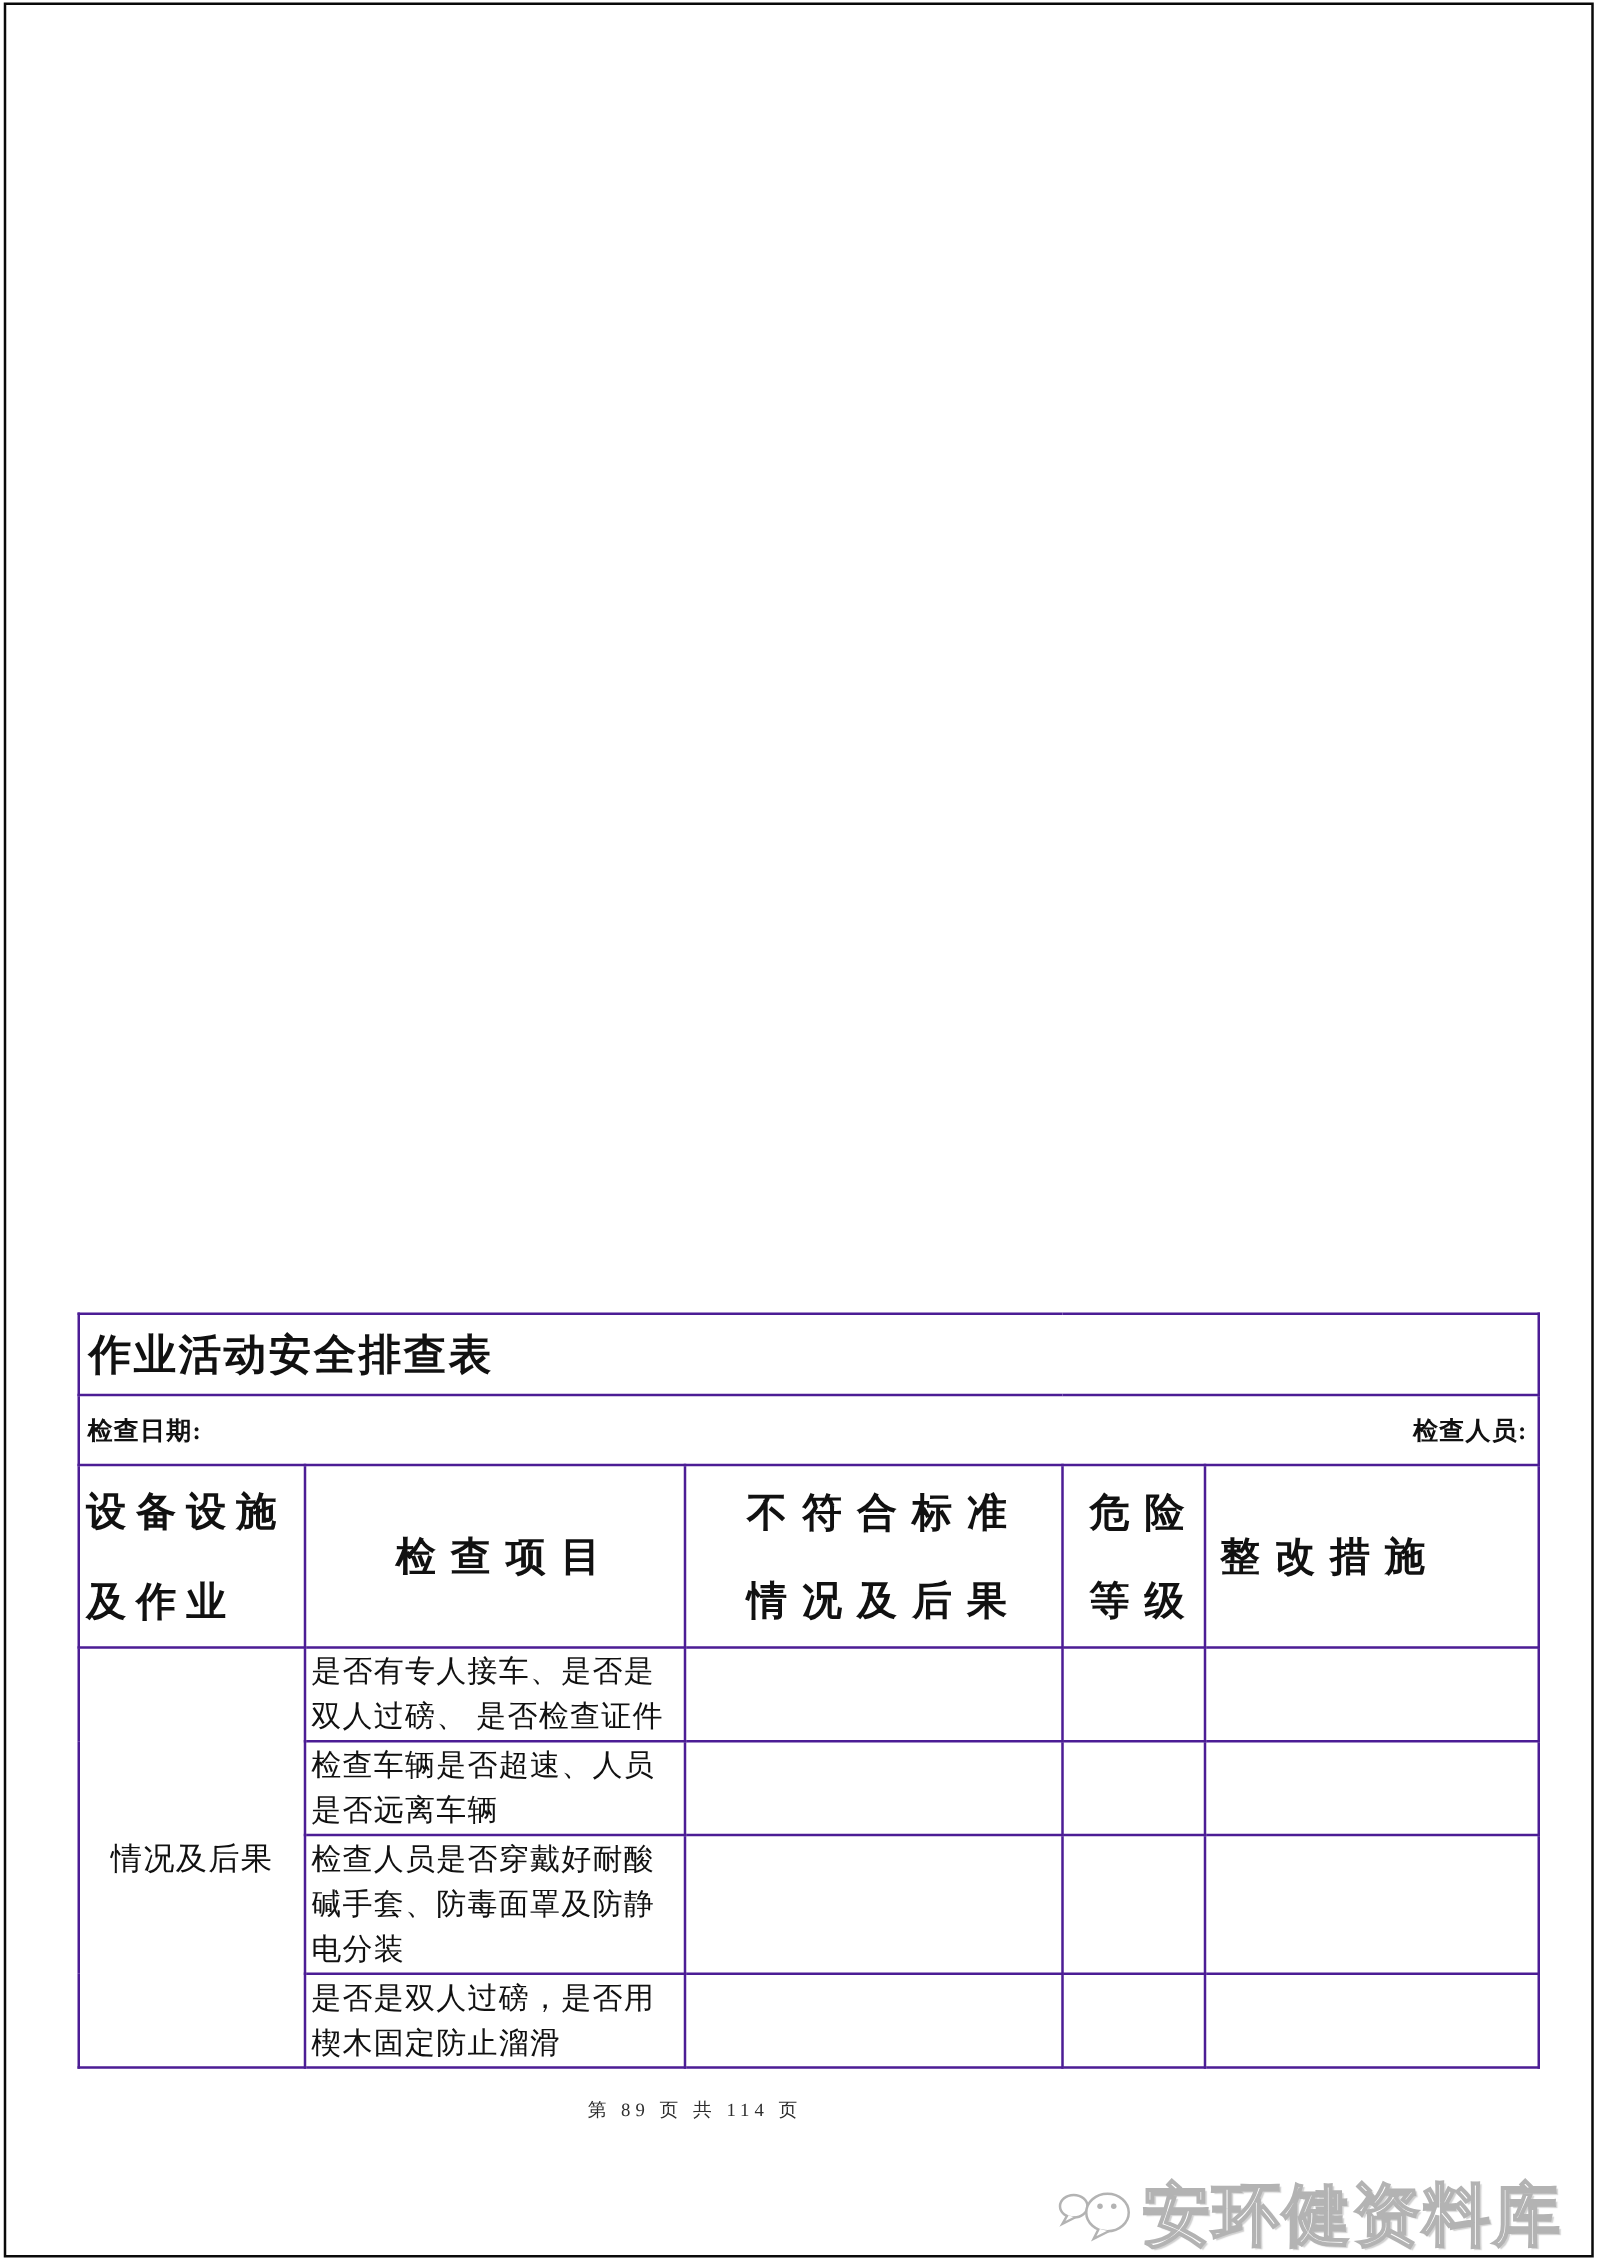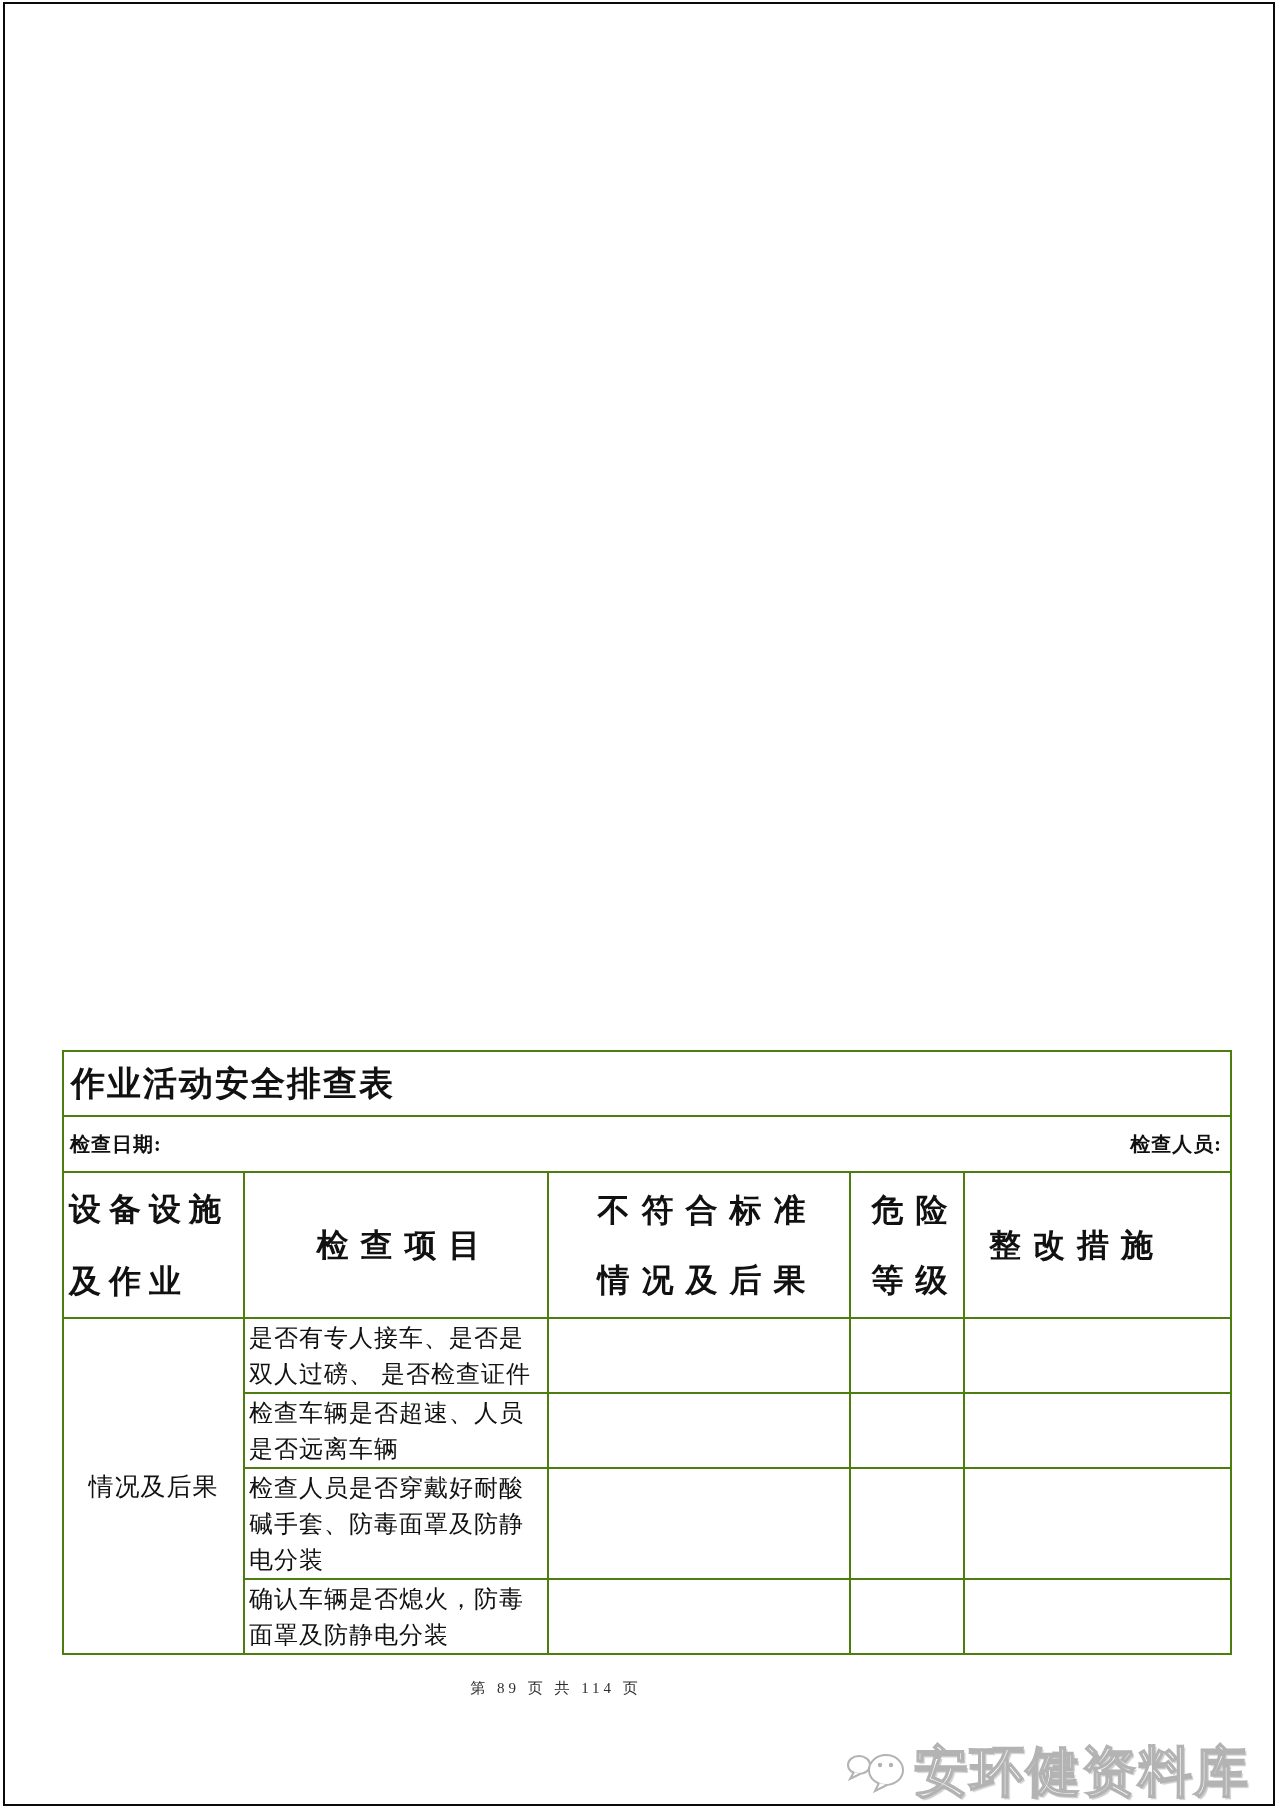--- a/index.html
+++ b/index.html
@@ -19,21 +19,21 @@
   }
 
   
   table.doc-table {
     position:absolute; left:62px; top:1050px;
     width:1168px;
     border-collapse:collapse;
     table-layout:fixed;
   }
   table.doc-table td {
-    border:2px solid #4d7c0f;
+    border:2px solid #4c1d95;
     background:#fff;
     overflow:hidden;
   }
 
   td.title-cell {
     height:65px;
     font-size:34px; font-weight:600; letter-spacing:2px;
     padding:0 0 0 7px; vertical-align:middle;
   }
   td.date-cell { height:56px; padding:0 8px 0 6px; vertical-align:middle; }
@@ -43,21 +43,21 @@
   td.hdr {
     height:144px;
     font-size:32px; font-weight:600;
     vertical-align:middle; text-align:center;
     letter-spacing:12px;
     padding-left:17px;
   }
   td.hdr .hline { display:block; line-height:70px; white-space:nowrap; }
   td.hdr-equip { text-align:left; padding-left:5px; }
   td.hdr-equip .hline { line-height:72px; letter-spacing:8px; }
-  td.hdr-action { text-align:left; padding-left:24px; }
+  td.hdr-action { text-align:left; padding-left:11px; }
 
   td.body-cell {
     vertical-align:top; text-align:left;
     font-size:24px; letter-spacing:1px; line-height:36px;
     padding:1px 4px 0 4px;
   }
   td.group-cell {
     vertical-align:middle; text-align:center;
     font-size:25px; letter-spacing:1px;
   }
@@ -146,21 +146,21 @@
       <td class="body-cell"></td>
       <td class="body-cell"></td>
     </tr>
     <tr class="r-3line">
       <td class="body-cell">检查人员是否穿戴好耐酸碱手套、防毒面罩及防静电分装</td>
       <td class="body-cell"></td>
       <td class="body-cell"></td>
       <td class="body-cell"></td>
     </tr>
     <tr class="r-last">
-      <td class="body-cell">确认车辆是否熄火，防毒面罩及防静电分装</td>
+      <td class="body-cell">是否是双人过磅，是否用楔木固定防止溜滑</td>
       <td class="body-cell"></td>
       <td class="body-cell"></td>
       <td class="body-cell"></td>
     </tr>
   </tbody>
 </table>
 
 <div class="page-footer">第 89 页 共 114 页</div>
 
 <div class="watermark">

